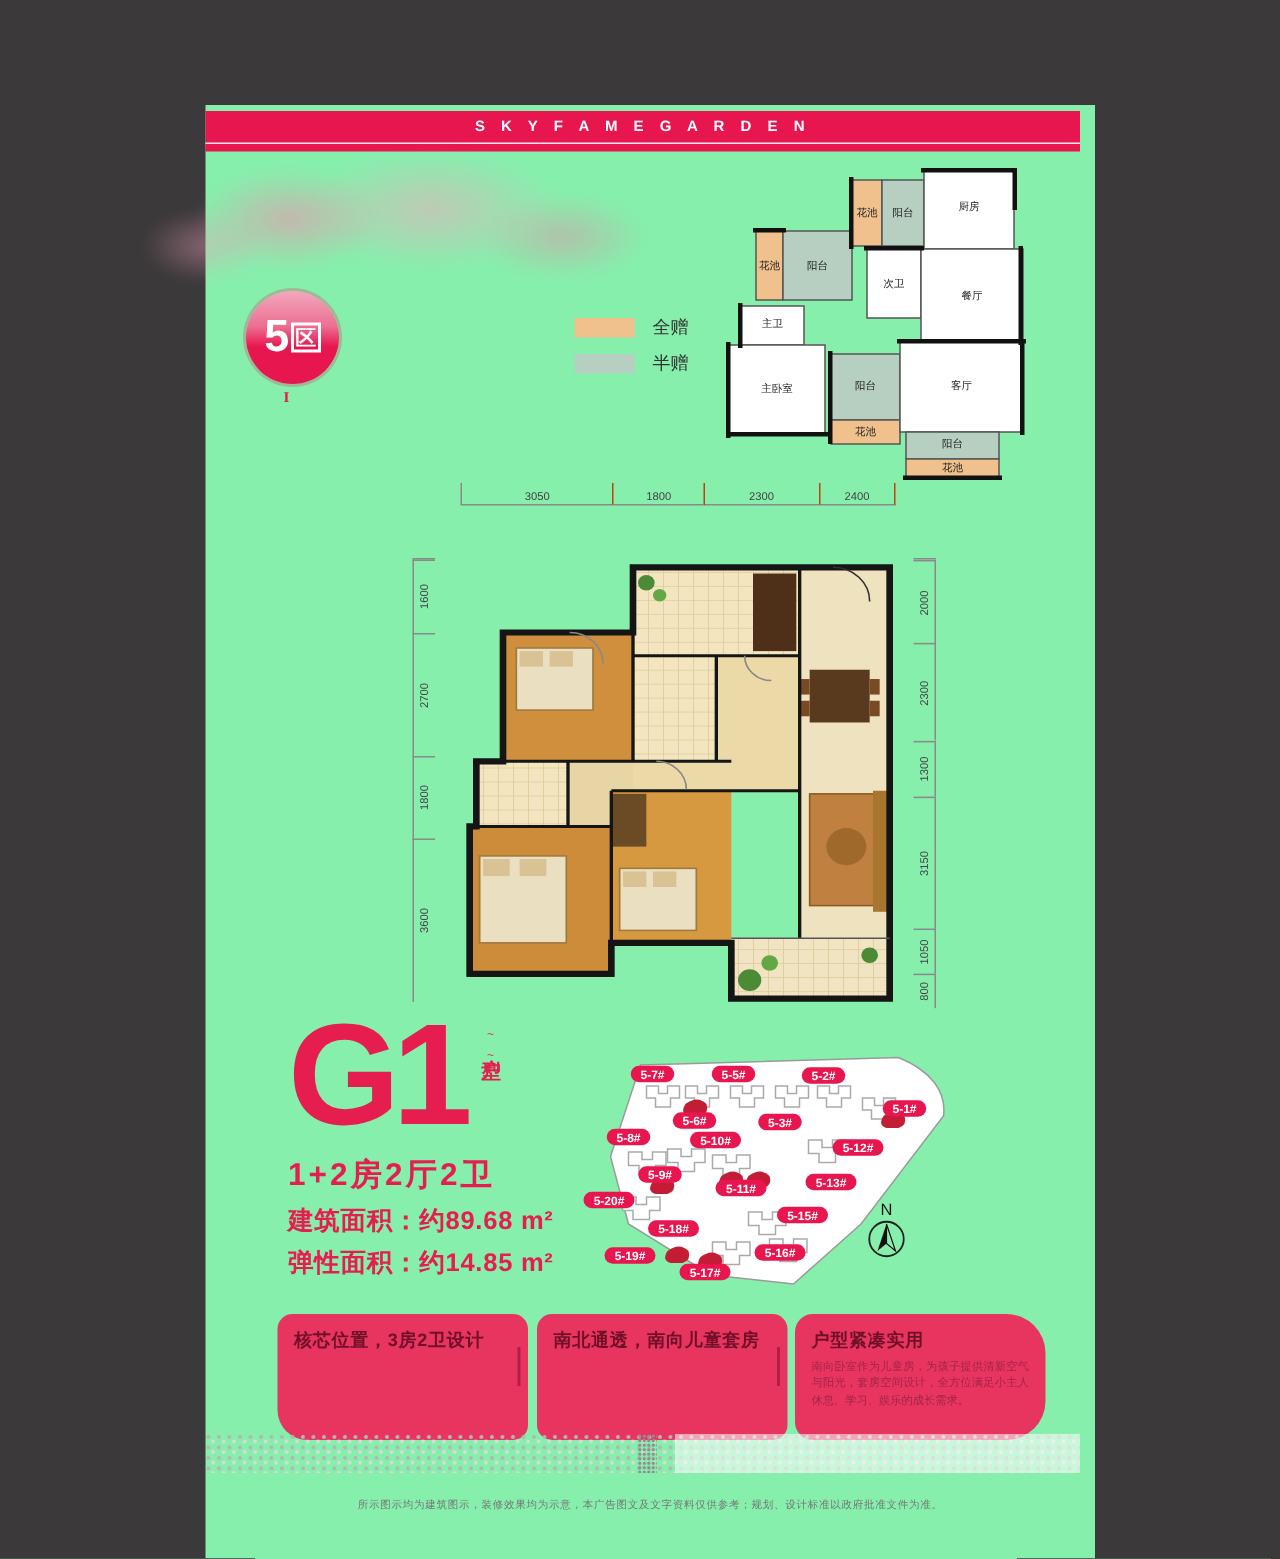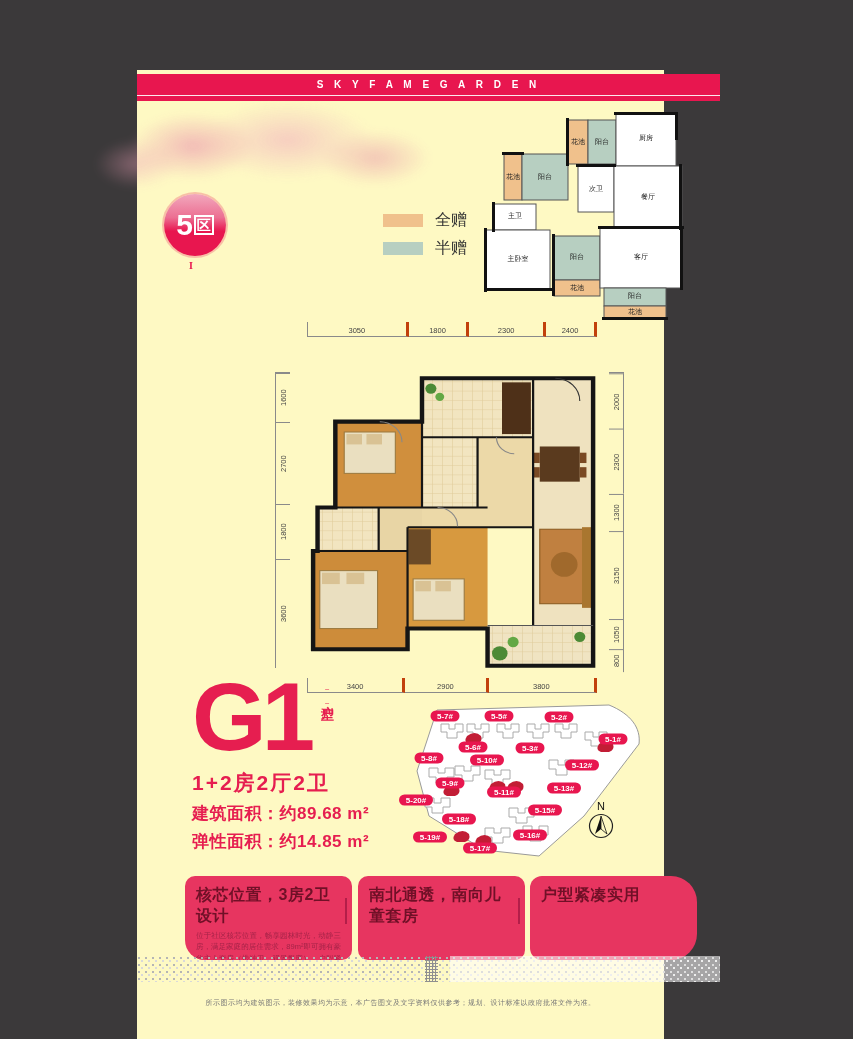--- a/index.html
+++ b/index.html
@@ -1,18 +1,18 @@
 <!DOCTYPE html>
 <html><head>
 <meta charset="utf-8">
 <style>
   html,body{margin:0;padding:0;background:#3b393a;}
   *{box-sizing:border-box;font-family:"Liberation Sans","DejaVu Sans",sans-serif;}
   .stage{position:relative;width:853px;height:1039px;background:#3b393a;overflow:hidden;}
-  .page{position:absolute;left:137px;top:70px;width:527px;height:969px;background:#fef9c3;}
+  .page{position:absolute;left:137px;top:70px;width:593px;height:969px;background:#86efac;}
 
   
   .header-bar{position:absolute;left:0;top:4px;width:583px;height:27px;background:#e8164f;
     color:#fff;font-size:10px;font-weight:bold;letter-spacing:0;text-align:center;line-height:22px;}
   .header-bar .letters{letter-spacing:4px;}
   .header-line{position:absolute;left:0;bottom:5px;width:100%;height:1px;background:#ffffff;opacity:.9;}
 
   
   .splash{position:absolute;left:-42px;top:22px;width:350px;height:120px;filter:blur(4px);opacity:.85;
     background:
@@ -26,56 +26,56 @@
     background:linear-gradient(180deg,#f2a8bd 0%,#ec6f92 38%,#e8164f 60%);
     display:flex;align-items:center;justify-content:center;color:#fff;box-shadow:0 0 0 2px rgba(232,22,79,.25);}
   .zone-badge .num{font-size:30px;font-weight:800;line-height:1;}
   .zone-badge .suf{font-size:14px;font-weight:800;border:2px solid #fff;padding:0 1px;margin-left:1px;line-height:16px;}
   .zone-tick{position:absolute;left:52px;top:190px;color:#e8164f;font-size:10px;font-family:"Liberation Serif",serif;font-weight:bold;}
 
   
   .legend{position:absolute;left:246px;top:140px;}
   .legend-row{display:flex;align-items:center;margin-bottom:7px;}
   .legend-swatch{width:40px;height:13px;margin-right:12px;}
-  .legend-label{font-size:16px;color:#333;}
+  .legend-label{font-size:12px;color:#333;}
 
   
   .mini-plan{position:absolute;left:341px;top:38px;}
 
   
   .main-plan{position:absolute;left:165px;top:302px;}
   .rail{position:absolute;display:flex;}
   .rail.h{height:15px;flex-direction:row;border-left:1px solid #8a8a8a;}
-  .rail.h .seg{border-right:3px solid #c2410c;border-bottom:1px solid #8a8a8a;display:flex;align-items:flex-end;justify-content:center;
+  .rail.h .seg{border-right:1px solid #c2410c;border-bottom:1px solid #8a8a8a;display:flex;align-items:flex-end;justify-content:center;
     font-size:7.5px;color:#444;padding-bottom:1px;}
   .rail.v{width:15px;flex-direction:column;border-top:1px solid #8a8a8a;}
   .rail.v .seg{border-bottom:1px solid #8a8a8a;display:flex;align-items:center;justify-content:center;
     font-size:7.5px;color:#444;writing-mode:vertical-lr;transform:rotate(180deg);}
   .rail.v.right .seg{border-left:1px solid #8a8a8a;}
   .rail.v.left .seg{border-right:1px solid #8a8a8a;}
 
   
   .unit{position:absolute;left:55px;top:603px;width:220px;}
   .unit-code-row{display:flex;align-items:flex-start;}
   .unit-code{font-size:96px;font-weight:800;color:#e61e50;line-height:.92;letter-spacing:-5px;}
   .unit-type{margin-left:8px;margin-top:14px;display:flex;flex-direction:column;align-items:center;color:#e61e50;}
   .unit-type .deco{font-size:8px;line-height:6px;}
   .unit-type .vert{writing-mode:vertical-rl;font-size:13px;font-weight:800;letter-spacing:2px;margin:2px 0;}
   .unit-layout{font-size:21px;font-weight:800;color:#e61e50;letter-spacing:2px;margin-top:8px;}
   .unit-area{font-size:17px;font-weight:bold;color:#e61e50;margin-top:5px;letter-spacing:.5px;}
 
   
-  .site-plan{position:absolute;left:252px;top:626px;}
+  .site-plan{position:absolute;left:242px;top:626px;}
 
   
   .feature{position:absolute;top:806px;height:84px;width:167px;background:#e73560;color:#fff;border-radius:10px;overflow:hidden;}
   .feature.f1{left:48px;border-radius:10px 10px 10px 20px;}
   .feature.f2{left:221px;}
   .feature.f3{left:393px;border-radius:12px 26px 26px 12px;}
-  .feature .f-title{font-size:16px;font-weight:800;color:#701027;margin:9px 11px 3px 11px;letter-spacing:.5px;}
+  .feature .f-title{font-size:12px;font-weight:800;color:#701027;margin:9px 11px 3px 11px;letter-spacing:.5px;}
   .feature .f-body{font-size:7.5px;line-height:1.5;color:#a52348;margin:0 11px;text-align:justify;}
   .feature .f-mark{position:absolute;right:5px;top:22px;width:2px;height:26px;background:#b31e49;}
 
   
   .halftone{position:absolute;left:0;top:886px;width:583px;height:26px;
     background-image:
       radial-gradient(circle at 2px 2px, #b5b5b5 1.1px, transparent 1.5px),
       radial-gradient(circle at 5px 5px, #d9d9d9 1.1px, transparent 1.5px);
     background-size:7px 7px;}
   .halftone .dense{position:absolute;left:288px;top:0;width:13px;height:100%;
@@ -239,25 +239,20 @@
           <path d="M228,6 A22,22 0 0 1 250,28" stroke="#333"></path>
         </g>
       </svg>
     </div>
 
     <div class="rail h" style="left:170px;top:252px;width:290px;">
         <div class="seg" style="flex-grow: 3050; flex-basis: 0px;">3050</div>
         <div class="seg" style="flex-grow: 1800; flex-basis: 0px;">1800</div>
         <div class="seg" style="flex-grow: 2300; flex-basis: 0px;">2300</div>
         <div class="seg" style="flex-grow: 1500; flex-basis: 0px;">2400</div>
-      </div>
-    <div class="rail h" style="left:170px;top:608px;width:290px;">
-        <div class="seg" style="flex-grow: 3400; flex-basis: 0px;">3400</div>
-        <div class="seg" style="flex-grow: 2900; flex-basis: 0px;">2900</div>
-        <div class="seg" style="flex-grow: 3800; flex-basis: 0px;">3800</div>
       </div>
     <div class="rail v left" style="left:138px;top:302px;height:296px;">
         <div class="seg" style="flex-grow: 1600; flex-basis: 0px;">1600</div>
         <div class="seg" style="flex-grow: 2700; flex-basis: 0px;">2700</div>
         <div class="seg" style="flex-grow: 1800; flex-basis: 0px;">1800</div>
         <div class="seg" style="flex-grow: 3600; flex-basis: 0px;">3600</div>
       </div>
     <div class="rail v right" style="left:472px;top:302px;height:300px;">
         <div class="seg" style="flex-grow: 2000; flex-basis: 0px;">2000</div>
         <div class="seg" style="flex-grow: 2300; flex-basis: 0px;">2300</div>
@@ -351,29 +346,29 @@
           <text x="212" y="114" font-size="11" text-anchor="middle" fill="#111" font-family="Liberation Serif,serif">N</text>
           <circle cx="212" cy="130" r="11.5" fill="none" stroke="#222" stroke-width="1.2"></circle>
           <path d="M212,120 L206,138 L212,133 Z" fill="#111"></path>
           <path d="M212,120 L218,138 L212,133 Z" fill="none" stroke="#111" stroke-width="0.8"></path>
         </g>
       </svg>
     </div>
 
     <div class="feature f1">
       <div class="f-title">核芯位置，3房2卫设计</div>
-      <div class="f-body">位于社区核芯位置，畅享园林时光，动静三房，满足家庭的居住需求，89m²即可拥有豪华主人套房（带独卫、观景飘窗），户型紧凑实用。</div>
       <div class="f-mark"></div>
     </div>
     <div class="feature f2">
       <div class="f-title">南北通透，南向儿童套房</div>
       <div class="f-mark"></div>
     </div>
     <div class="feature f3">
       <div class="f-title">户型紧凑实用</div>
+      <div class="f-body">南向卧室作为儿童房，为孩子提供清新空气与阳光，套房空间设计，全方位满足小主人休息、学习、娱乐的成长需求。</div>
     </div>
 
     <div class="halftone">
       <div class="dense"></div>
       <div class="fade"></div>
     </div>
 
     <div class="footer-note">所示图示均为建筑图示，装修效果均为示意，本广告图文及文字资料仅供参考；规划、设计标准以政府批准文件为准。</div>
   </div>
 </div>

